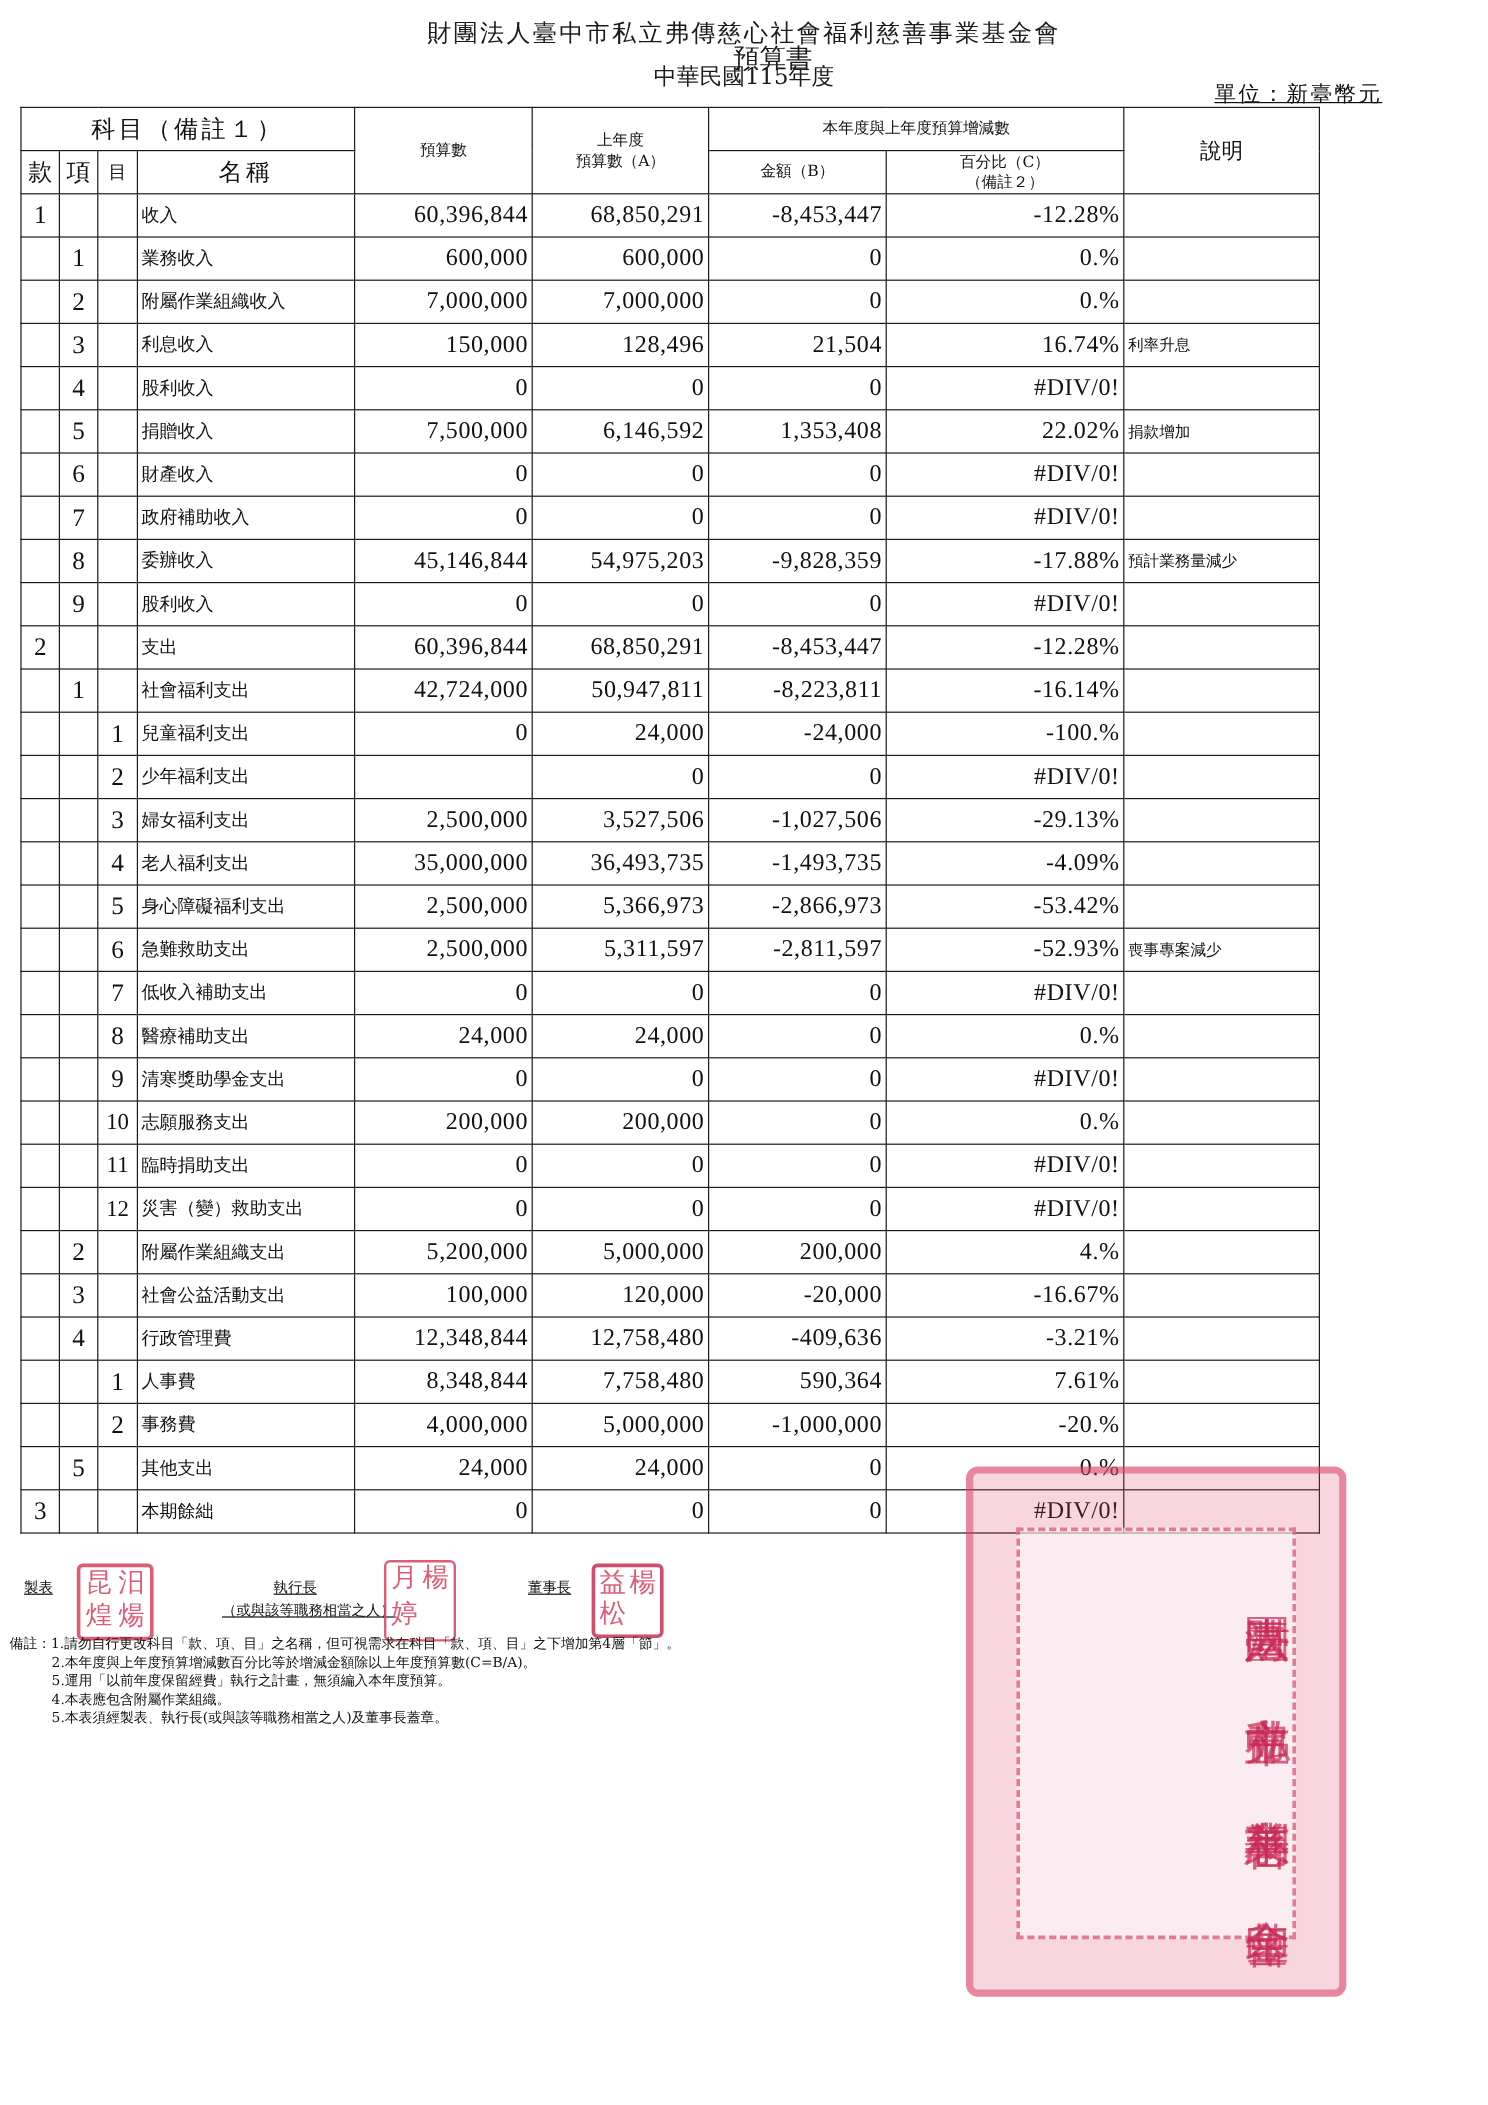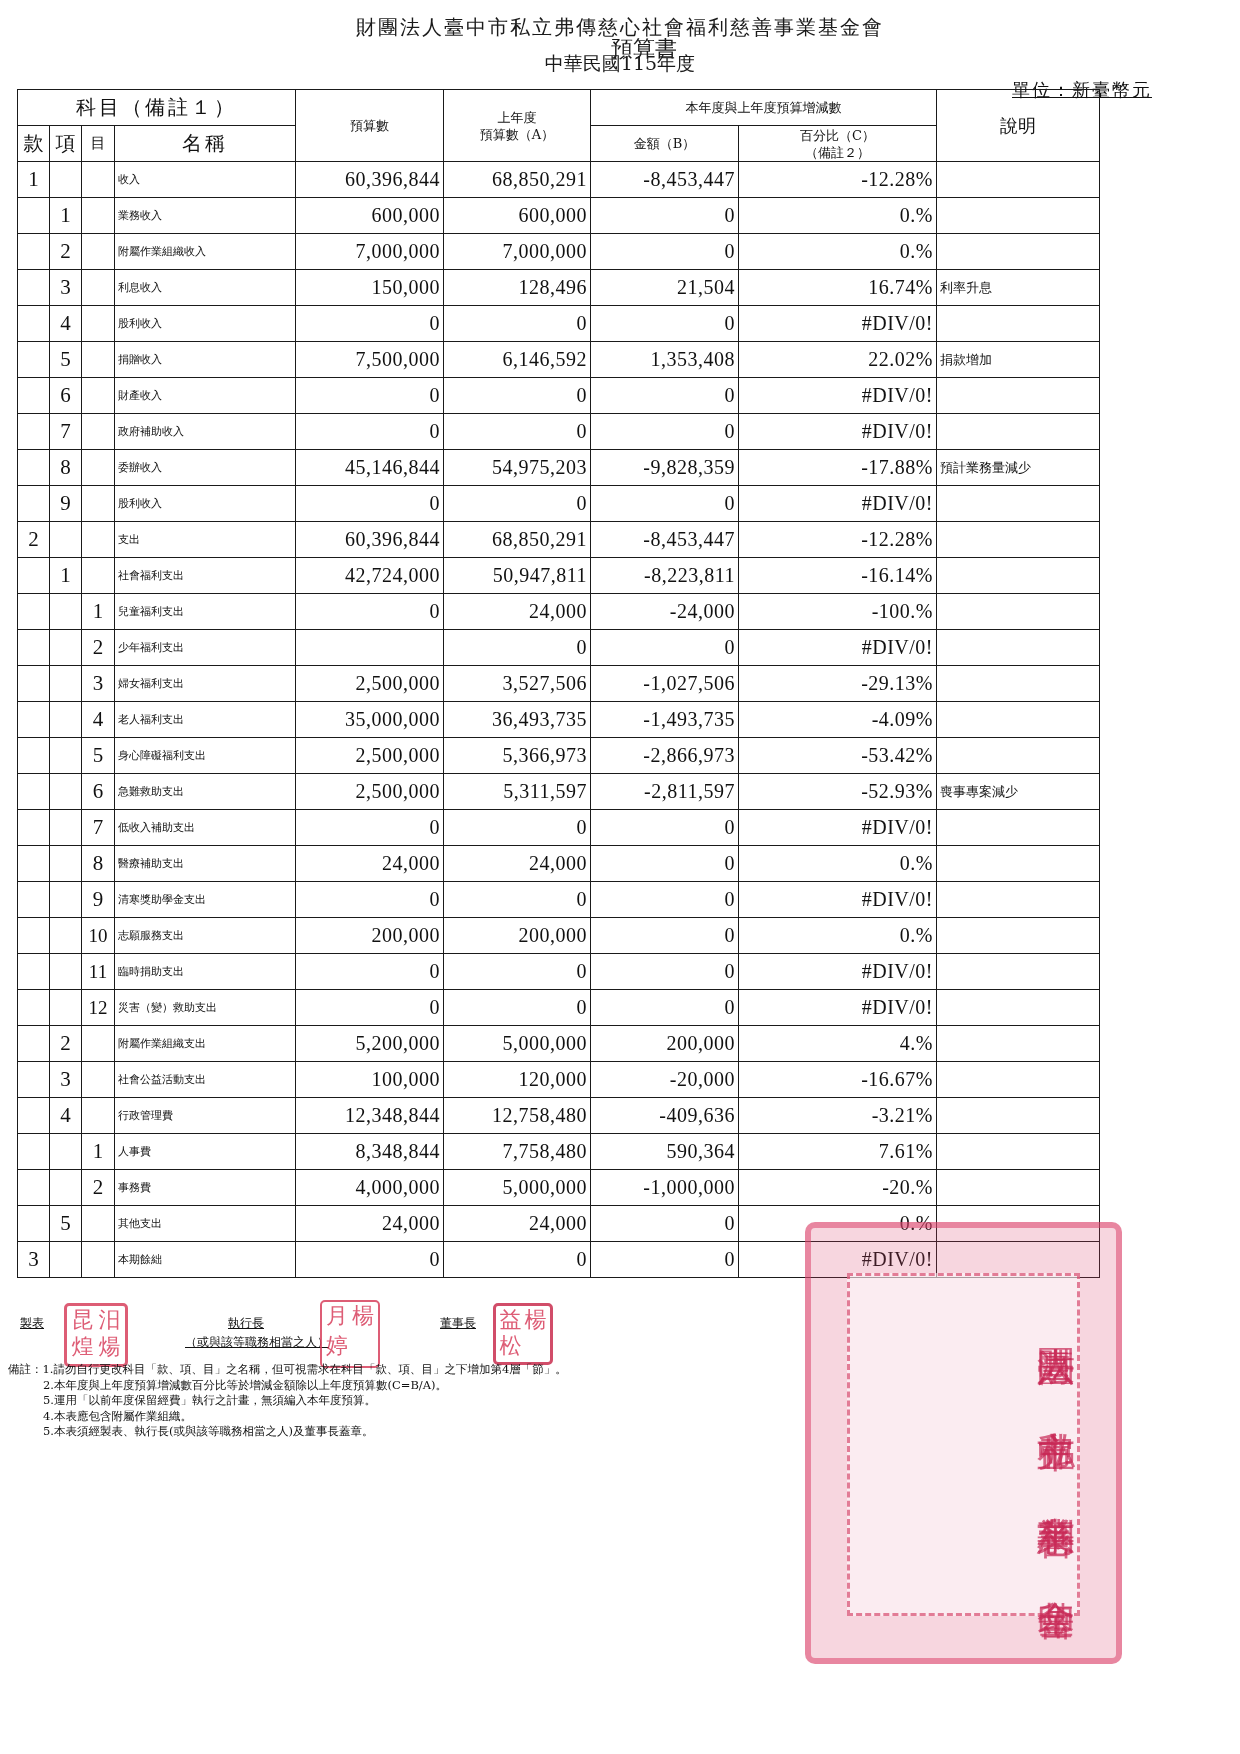--- a/index.html
+++ b/index.html
@@ -3,31 +3,31 @@
 <meta charset="utf-8">
 <style>
   html, body { margin: 0; padding: 0; background: #ffffff; }
   body { width: 1240px; height: 1754px; position: relative; overflow: hidden;
          font-family: "DejaVu Serif", "Liberation Serif", serif; color: #111; }
   .title { position: absolute; left: 0; width: 1240px; text-align: center; color: #1a1a1a; }
   .t1 { top: 14px; font-size: 20px; letter-spacing: 2px; }
   .t2 { top: 34px; font-size: 22px; padding-left: 24px; }
   .t3 { top: 51px; font-size: 19px; }
   .unit { position: absolute; right: 88px; top: 66px; font-size: 18px; letter-spacing: 2px;
-          text-decoration: underline; margin-top: 12px; }
+          text-decoration: underline; }
   table.budget { position: absolute; left: 17px; top: 89px; width: 901px;
                  border-collapse: collapse; table-layout: fixed; }
   table.budget td, table.budget th { border: 1.6px solid #1a1a1a; padding: 0 3px; height: 35px;
                  font-weight: normal; overflow: hidden; white-space: nowrap; }
   th.h-sub { font-size: 20px; letter-spacing: 3px; height: 36px; }
   th.h-small { font-size: 13px; line-height: 17px; }
   th.h-big { font-size: 18px; }
   th.h-code { font-size: 20px; }
   td.code { text-align: center; font-family: "Liberation Serif", serif; font-size: 21px; }
-  td.name { font-size: 11px; padding-left: 4px; }
+  td.name { font-size: 15px; padding-left: 4px; }
   td.num { text-align: right; font-family: "Liberation Serif", serif; font-size: 20px; letter-spacing: 0.5px; }
   td.note { font-size: 13px; padding-left: 4px; }
   .footer-sign { position: absolute; top: 1315px; font-size: 12px; text-decoration: underline; }
   .remarks { position: absolute; left: 8px; top: 1362px; font-size: 11.5px; line-height: 15.5px; }
   .remarks .ind { padding-left: 35px; display: block; }
   .seal-small { position: absolute; border: 3px solid #d8415e; color: #d8415e; border-radius: 5px;
                 font-size: 22px; line-height: 24px; text-align: center; opacity: 0.85;
                 display: grid; grid-template-columns: 1fr 1fr; padding: 2px; }
   .seal-big { position: absolute; left: 805px; top: 1222px; width: 305px; height: 430px;
               background: rgba(220, 70, 110, 0.22); border: 6px solid rgba(220,70,110,0.55);

